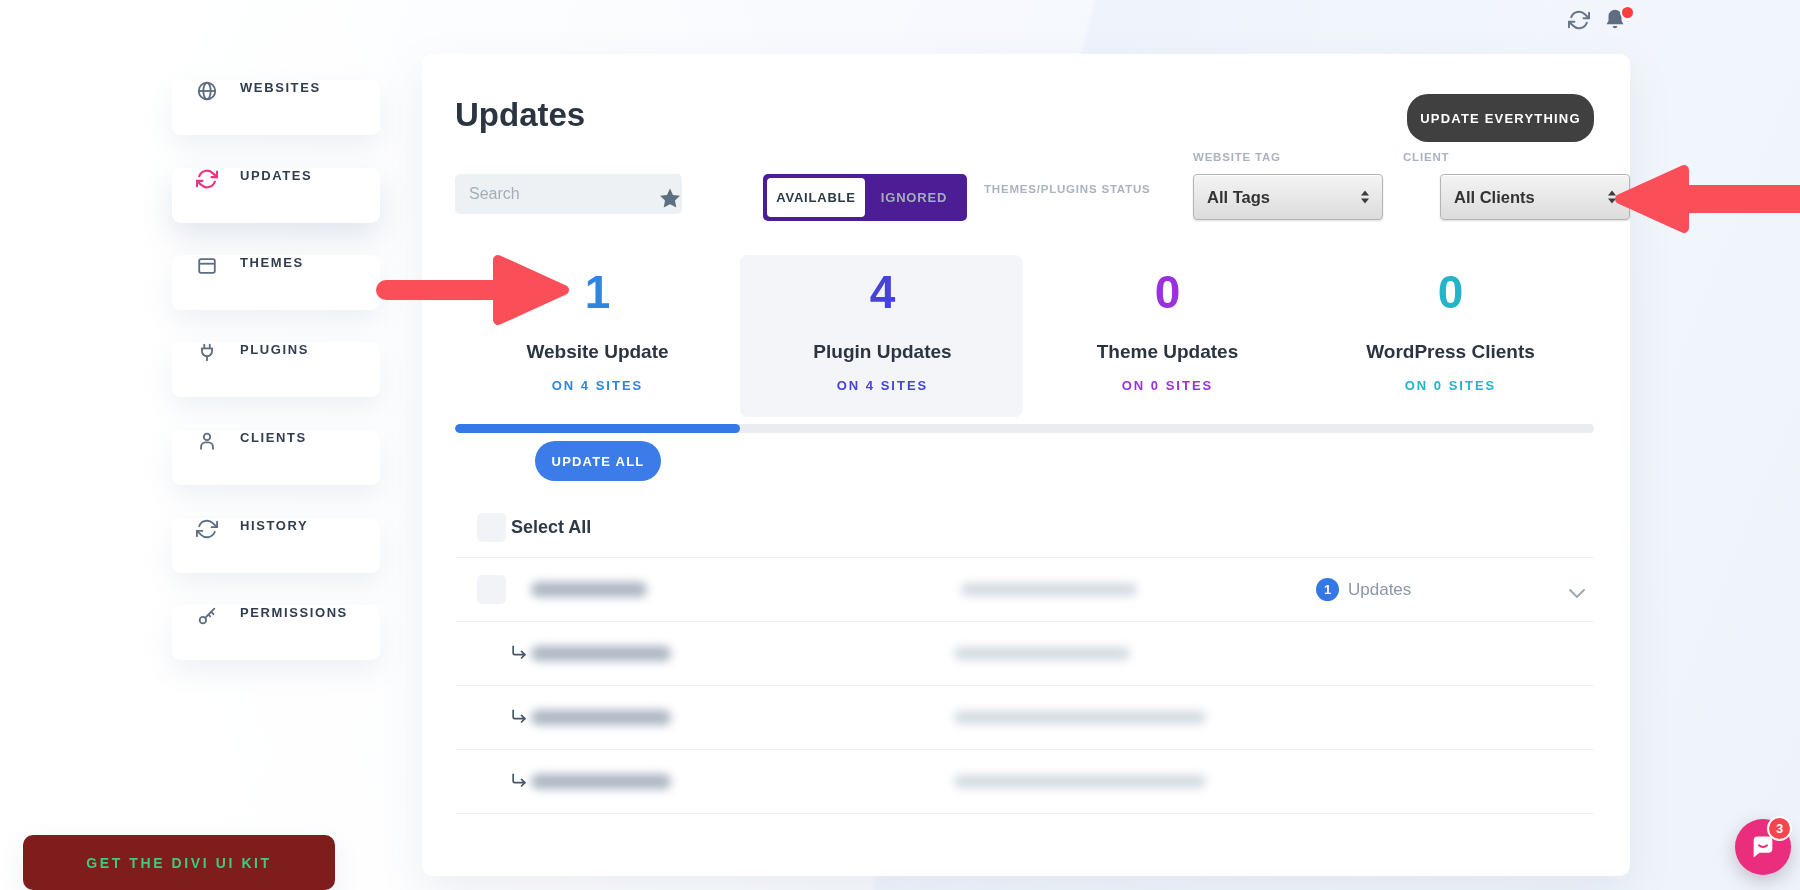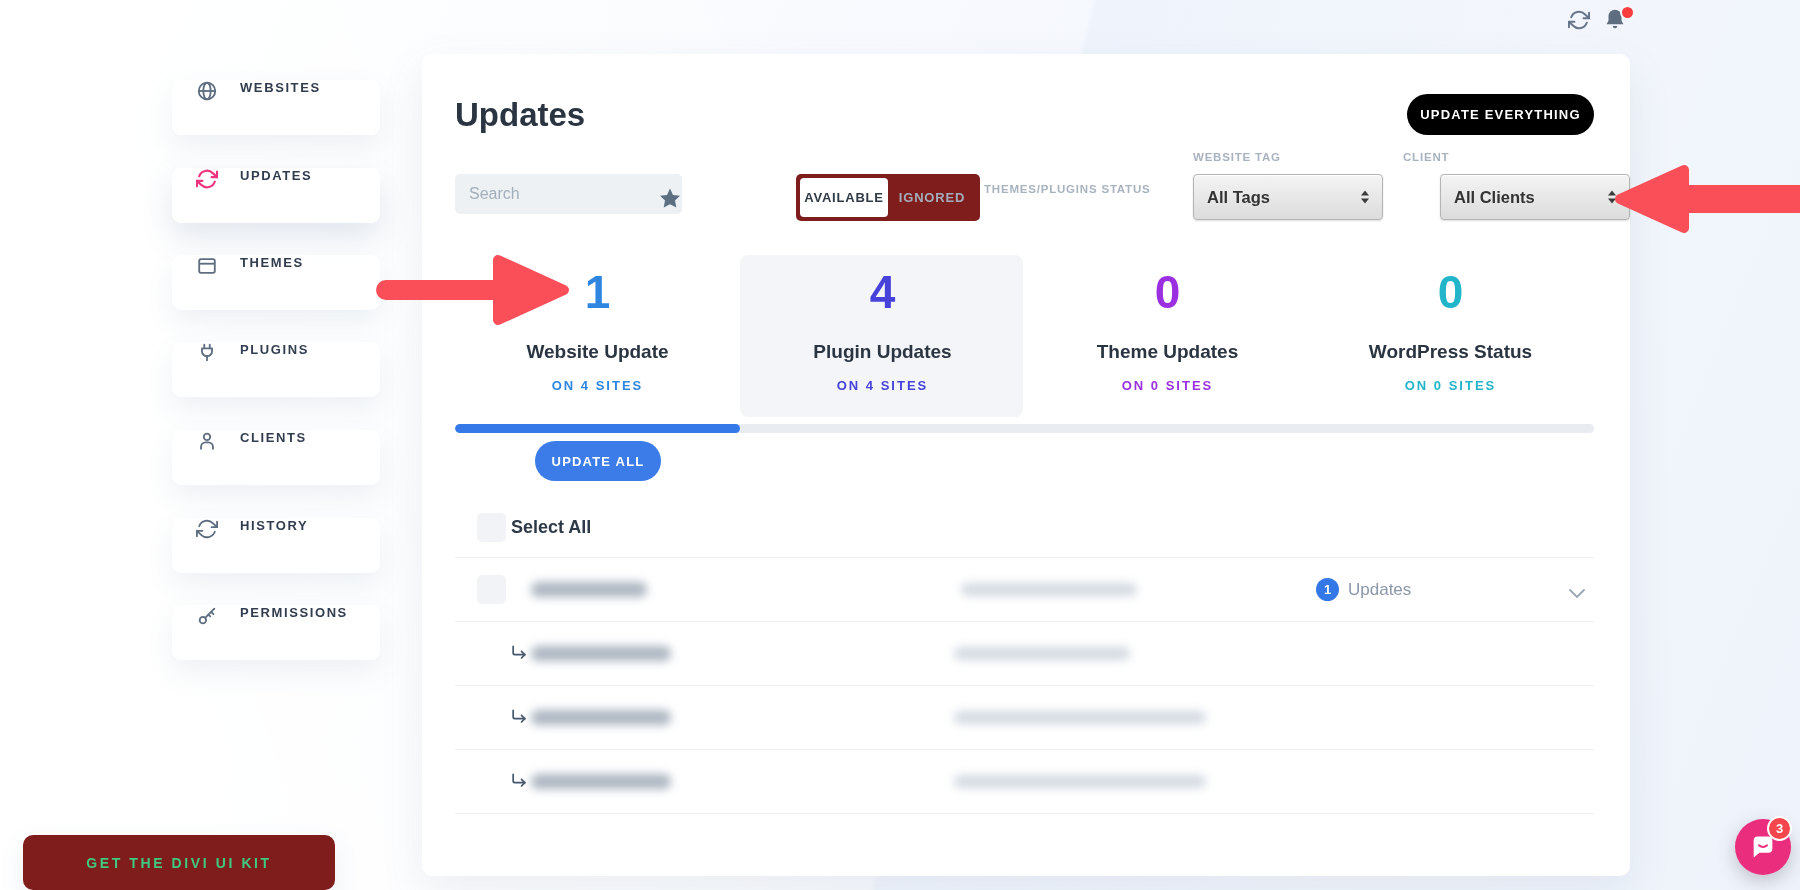--- a/index.html
+++ b/index.html
@@ -26,30 +26,30 @@
   .side-item.active .side-icon{color:#f0337f;}
   .side-label{font-size:13px;font-weight:bold;letter-spacing:1.6px;color:#313d4f;}
   .kit-card{position:absolute;left:23px;top:835px;width:312px;height:55px;background:#7f1d1d;
     border-radius:10px;box-shadow:0 10px 24px rgba(99,125,160,.12);
     display:flex;align-items:center;justify-content:center;cursor:pointer;}
   .kit-label{font-size:14px;font-weight:bold;letter-spacing:2.6px;color:#3ecb80;}
   
   .panel{position:absolute;left:422px;top:54px;width:1208px;height:822px;background:#fff;
     border-radius:10px;box-shadow:0 16px 44px rgba(86,108,140,.10);}
   .page-title{position:absolute;left:33px;top:42px;font-size:33px;font-weight:bold;color:#2b3542;}
-  .btn-pink{position:absolute;left:985px;top:40px;width:187px;height:41px;border-radius:21px;
-    background:#000000;color:#fff;font-size:13px;font-weight:bold;letter-spacing:1.2px;
+  .btn-pink{position:absolute;left:985px;top:40px;width:187px;height:48px;border-radius:21px;
+    background:#404040;color:#fff;font-size:13px;font-weight:bold;letter-spacing:1.2px;
     display:flex;align-items:center;justify-content:center;border:none;cursor:pointer;}
   
   .search-input{position:absolute;left:33px;top:120px;width:227px;height:40px;background:#eef1f4;
     border:none;border-radius:5px;box-sizing:border-box;padding:12px 14px;font-size:16px;color:#41505f;
     font-family:"Liberation Sans",sans-serif;outline:none;}
   .search-input::placeholder{color:#a3aebb;}
   .star{position:absolute;left:236px;top:132px;width:24px;height:24px;color:#5d7082;cursor:pointer;}
-  .toggle{position:absolute;left:374px;top:120px;width:184px;height:47px;background:#7f1d1d;
+  .toggle{position:absolute;left:341px;top:120px;width:204px;height:47px;background:#4c1d95;
     border-radius:5px;display:flex;align-items:center;padding:4px;box-sizing:border-box;}
   .toggle-opt{flex:1;height:39px;display:flex;align-items:center;justify-content:center;
     font-size:13px;font-weight:bold;letter-spacing:.8px;color:#a3aebb;cursor:pointer;border-radius:4px;}
   .toggle-opt.selected{background:#fff;color:#2f3a46;box-shadow:0 1px 3px rgba(40,60,90,.08);}
   .dd-label{position:absolute;top:97px;font-size:11.5px;font-weight:600;letter-spacing:.8px;color:#a9b3c0;}
   .dd{position:absolute;top:120px;width:190px;height:46px;border:1px solid #b4b4b4;border-radius:4px;
     background:linear-gradient(#f4f4f4,#dcdcdc);box-shadow:inset 0 1px 0 #fff,0 1px 2px rgba(0,0,0,.14);
     box-sizing:border-box;display:flex;align-items:center;padding-left:13px;cursor:pointer;}
   .dd-value{font-size:16.5px;font-weight:600;color:#333;}
   .dd-arrows{position:absolute;right:12px;top:50%;transform:translateY(-50%);width:9px;}
@@ -219,21 +219,21 @@
     <div class="stat-label">Plugin Updates</div>
     <div class="stat-sub" style="color: rgb(71, 66, 217);">ON 4 SITES</div>
   </div>
   <div class="stat" style="left:603px;">
     <div class="stat-count" style="color: rgb(155, 48, 224);">0</div>
     <div class="stat-label">Theme Updates</div>
     <div class="stat-sub" style="color: rgb(155, 48, 224);">ON 0 SITES</div>
   </div>
   <div class="stat" style="left:886px;">
     <div class="stat-count" style="color: rgb(34, 181, 201);">0</div>
-    <div class="stat-label">WordPress Status</div>
+    <div class="stat-label">WordPress Clients</div>
     <div class="stat-sub" style="color: rgb(34, 181, 201);">ON 0 SITES</div>
   </div>
 
   <div class="progress-track">
     <div class="progress-fill" style="width: 25%; background: rgb(53, 121, 232);"></div>
   </div>
 
   <button class="btn-blue">UPDATE ALL</button>
 
   <div class="checkbox selectall-box"></div>

